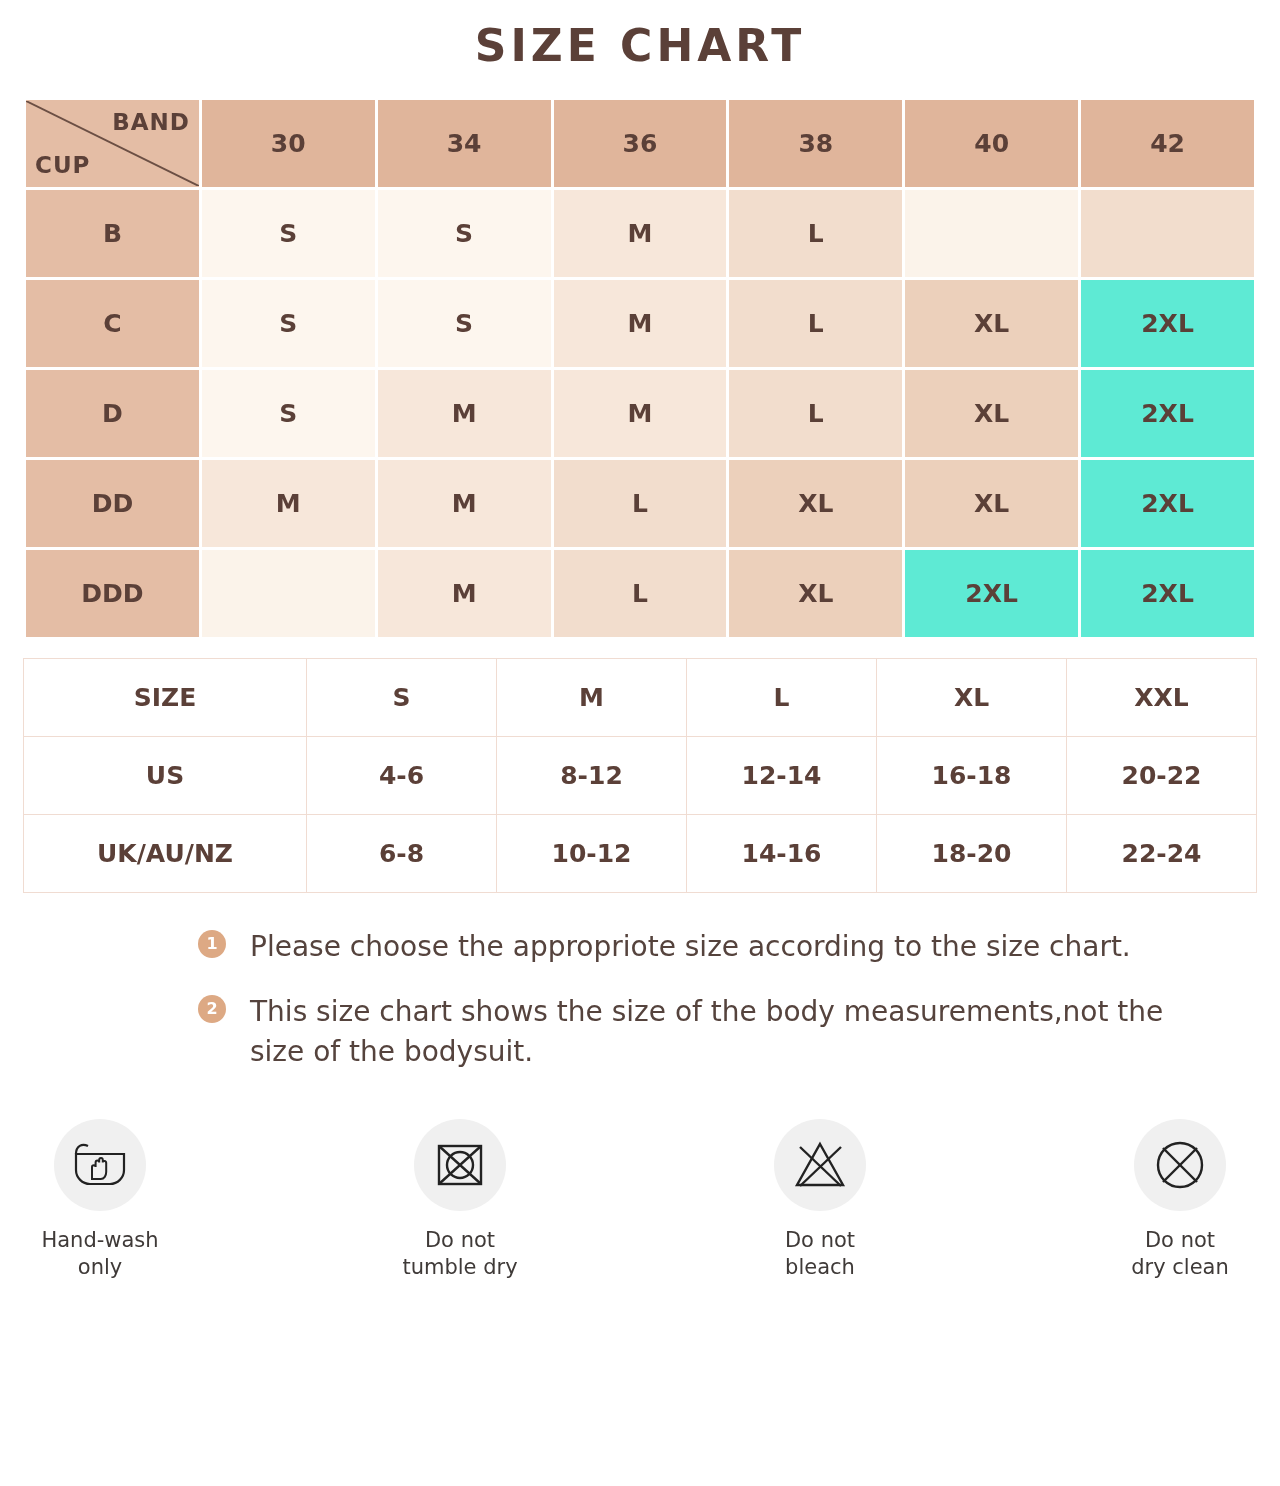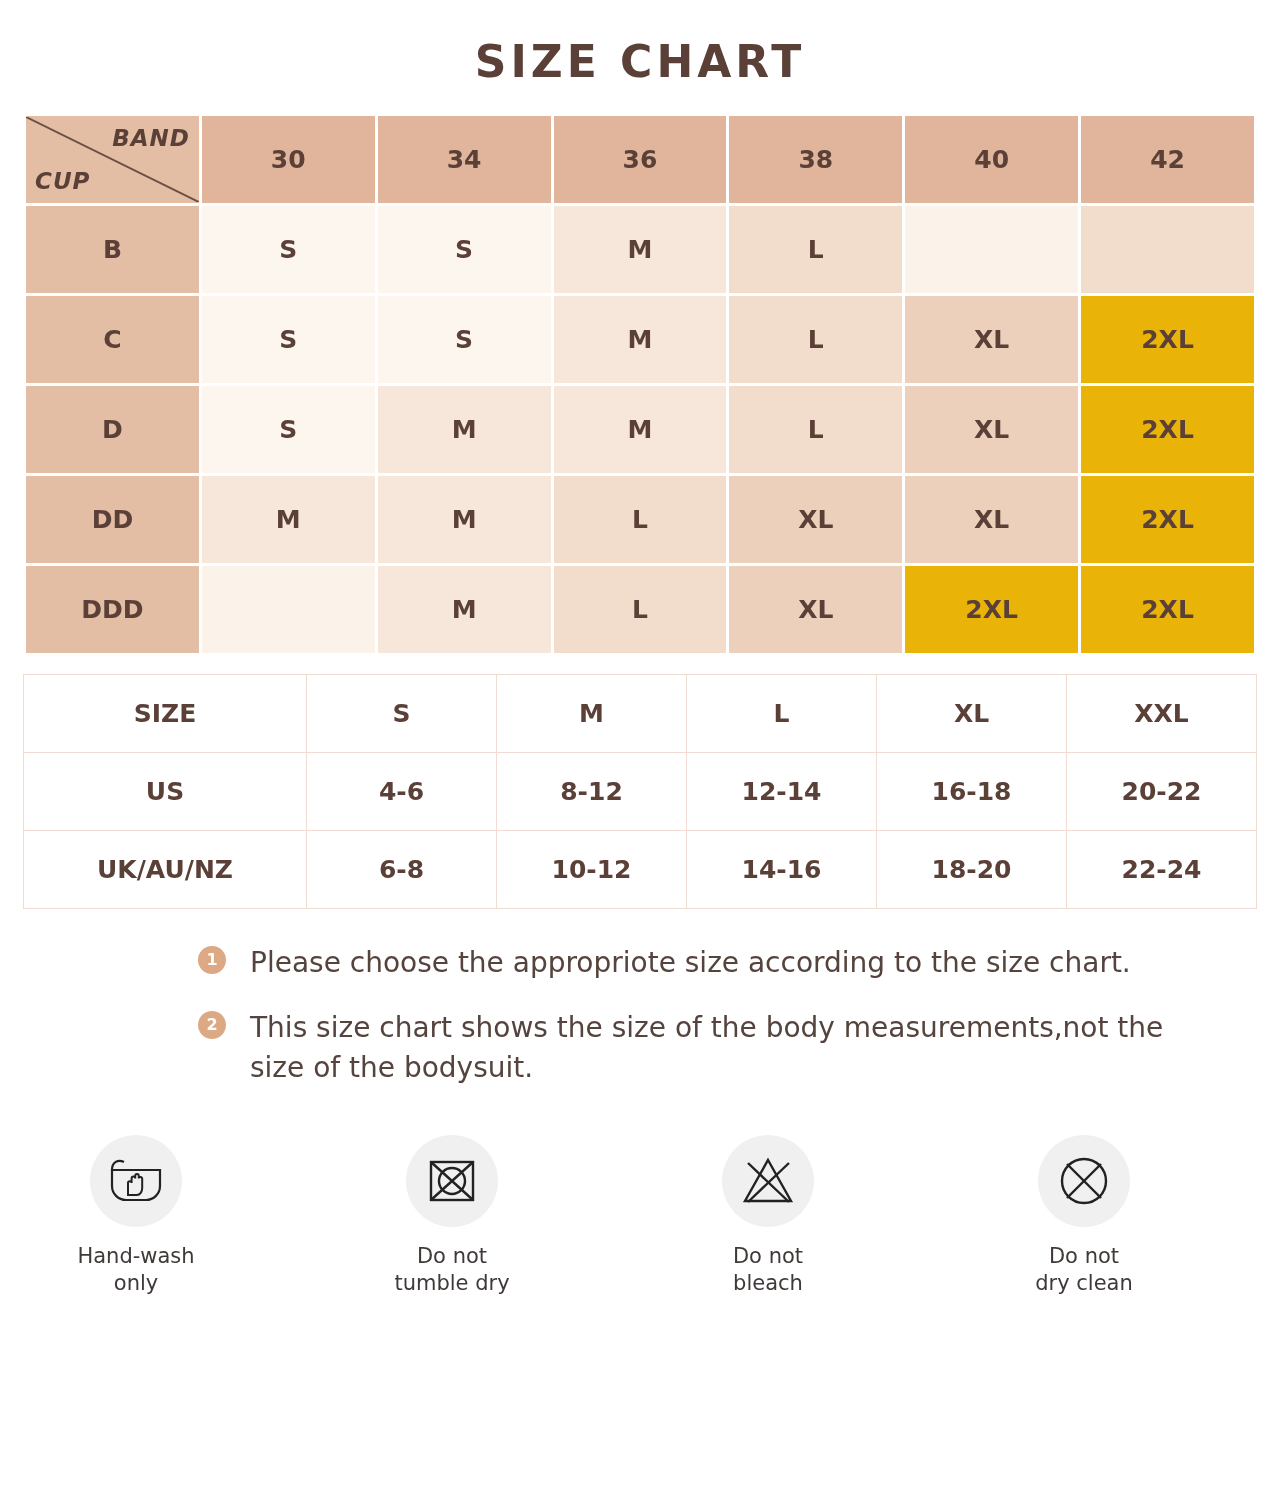--- a/index.html
+++ b/index.html
@@ -21,21 +21,21 @@
     box-sizing: border-box;
   }
 
   
   .title {
     text-align: center;
     font-size: 44px;
     font-weight: bold;
     letter-spacing: 4px;
     color: #5b4038;
-    padding-top: 36px;
+    padding-top: 20px;
     padding-bottom: 26px;
   }
 
   
   .matrix {
     width: 1234px;
     margin: 0 auto;
     border-collapse: separate;
     border-spacing: 3px;
     table-layout: fixed;
@@ -50,21 +50,20 @@
   }
   .matrix td.corner {
     background: #e4bda5;
     position: relative;
     padding: 0;
   }
   .corner-inner {
     position: relative;
     width: 100%;
     height: 85px;
-    font-style: italic;
   }
   .corner-inner .diag {
     position: absolute;
     left: 0; top: 0;
     width: 100%;
     height: 100%;
   }
   .corner-inner .band-lbl {
     position: absolute;
     right: 9px;
@@ -82,21 +81,21 @@
     letter-spacing: 1px;
     margin-top: 40px;
   }
   .matrix td.bandhead { background: #e0b59b; }
   .matrix td.cuphead  { background: #e4bda5; }
   .v-empty  { background: #fbf3ea; }
   .v-S  { background: #fdf6ee; }
   .v-M  { background: #f7e7da; }
   .v-L  { background: #f2ddcd; }
   .v-XL { background: #ecd0bb; }
-  .v-2XL{ background: #eab308; }
+  .v-2XL{ background: #5eead4; }
 
   
   .sizetable {
     width: 1234px;
     margin: 18px auto 13px auto;
     border-collapse: collapse;
     table-layout: fixed;
     border: 1px solid #f0dcd2;
   }
   .sizetable td {
@@ -139,24 +138,23 @@
   .note-text {
     font-size: 28px;
     line-height: 1.45;
     color: #55433d;
     max-width: 1010px;
   }
 
   
   .care {
     display: flex;
-    justify-content: flex-start;
+    justify-content: space-between;
     gap: 116px;
     margin-top: 46px;
-    padding-left: 36px;
   }
   .care-item {
     width: 200px;
     text-align: center;
   }
   .care-circle {
     width: 92px;
     height: 92px;
     border-radius: 50%;
     background: #f0f0f0;

